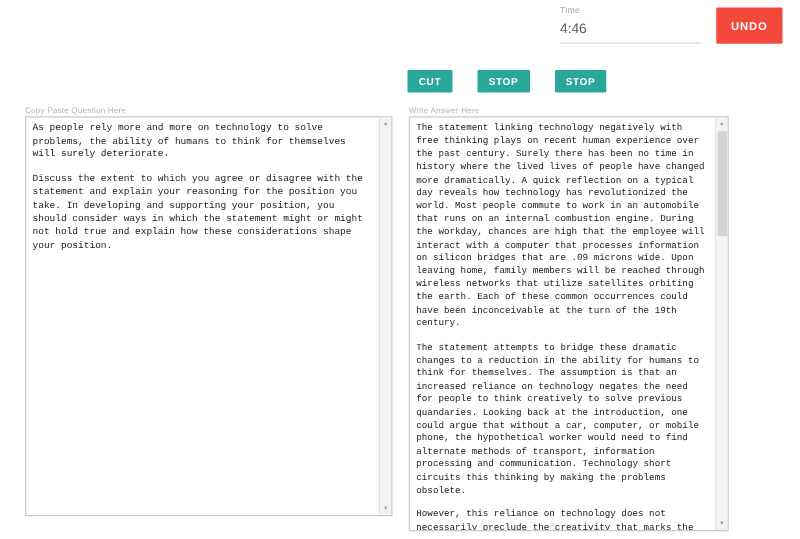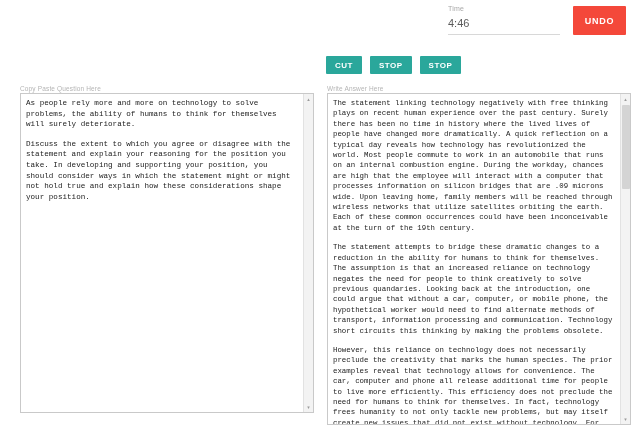--- a/index.html
+++ b/index.html
@@ -56,21 +56,21 @@
     cursor: pointer;
     padding: 0;
   }
 
   
   #edit-toolbar {
     position: absolute;
     left: 326px;
     top: 56px;
     display: flex;
-    gap: 8px;
+    gap: 20px;
   }
   .tool-button {
     background: #2aa79b;
     border: none;
     border-radius: 1px;
     color: #ffffff;
     font-family: "Liberation Sans", sans-serif;
     font-size: 8px;
     font-weight: bold;
     letter-spacing: .5px;
@@ -100,21 +100,21 @@
   }
   #question-pane {
     left: 20px;
     top: 93px;
     width: 294px;
     height: 320px;
   }
   #answer-pane {
     left: 327px;
     top: 93px;
-    width: 304px;
+    width: 256px;
     height: 332px;
   }
   .pane-body {
     flex: 1 1 auto;
     padding: 4px 5px 0 5px;
     overflow: hidden;
   }
   .pane-body p {
     margin: 0 0 9px 0;
     font-family: Liberation Mono, monospace;

